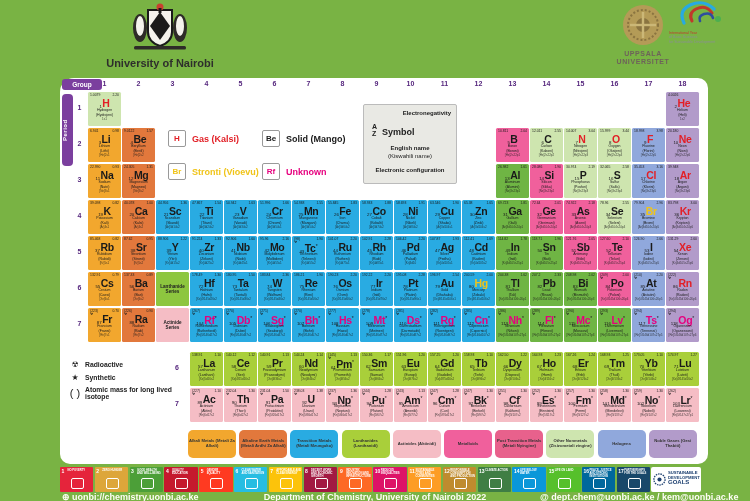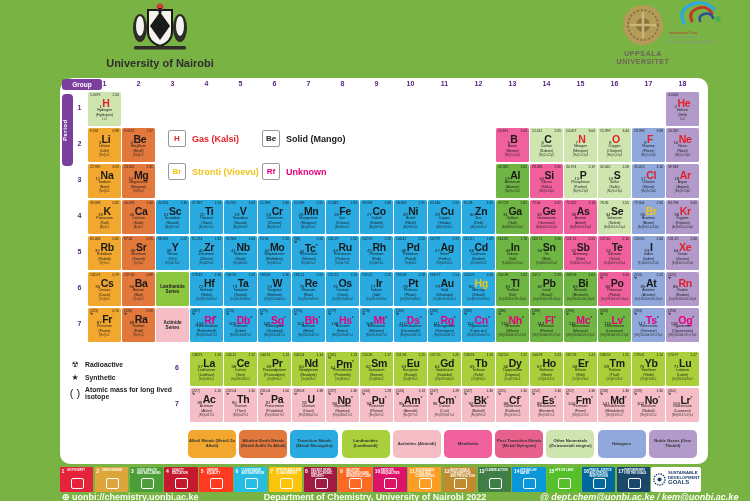--- a/index.html
+++ b/index.html
@@ -74,21 +74,21 @@
   .sdg-t{position:absolute;left:7.5px;top:1.5px;width:25px;font-size:2.7px;line-height:3px;font-weight:bold;
          text-transform:uppercase;}
   .sdg-pic{position:absolute;left:11px;top:11px;width:11px;height:9px;border:1px solid #fff;border-radius:2px;}
   .sdg-logo{position:absolute;left:591px;top:0;width:50px;height:25px;background:#fff;border-radius:2px;}
   .sdg-logo-txt{position:absolute;left:17px;top:3px;font-size:4.2px;line-height:5px;font-weight:bold;color:#1B3E6F;}
   .sdg-logo-txt .big{font-size:6px;}
   
   #footer{position:absolute;left:0px;top:492px;width:750px;font-size:9px;color:#FDFDF5;font-weight:bold;}
   #footer .f-web{position:absolute;left:62px;top:0;}
   #footer .f-center{position:absolute;left:220px;top:0;width:310px;text-align:center;}
-  #footer .f-mail{position:absolute;left:540px;top:0;font-style:italic;}
+  #footer .f-mail{position:absolute;left:540px;top:0;}
 </style>
 </head>
 <body>
 
 <div id="app">
 
   <div class="uon">
     <svg width="64" height="50" viewBox="0 0 64 50">
       <ellipse cx="12" cy="26" rx="7" ry="14" fill="#2E2B28"></ellipse>
       <ellipse cx="52" cy="26" rx="7" ry="14" fill="#2E2B28"></ellipse>
@@ -127,20 +127,29 @@
       <div class="r">International Year</div>
       <div>of Basic Sciences</div>
       <div>for Sustainable Development</div>
     </div>
   </div>
 
   <div id="panel">
     <div class="gchip">Group</div>
     <div class="pbar">Period</div>
 
+    <div class="keybox">
+      <div class="kb-en">Electronegativity</div>
+      <div class="kb-az"><span>A</span><br>
+        <span>Z</span></div>
+      <div class="kb-sym">Symbol</div>
+      <div class="kb-name">English name</div>
+      <div class="kb-kis">(Kiswahili name)</div>
+      <div class="kb-ec">Electronic configuration</div>
+    </div>
 
     <div class="flg">
         <div class="flg-row">
           <span class="flg-ico">☢</span>
           <span class="flg-lab">Radioactive</span>
         </div>
         <div class="flg-row">
           <span class="flg-ico">★</span>
           <span class="flg-lab">Synthetic</span>
         </div>

